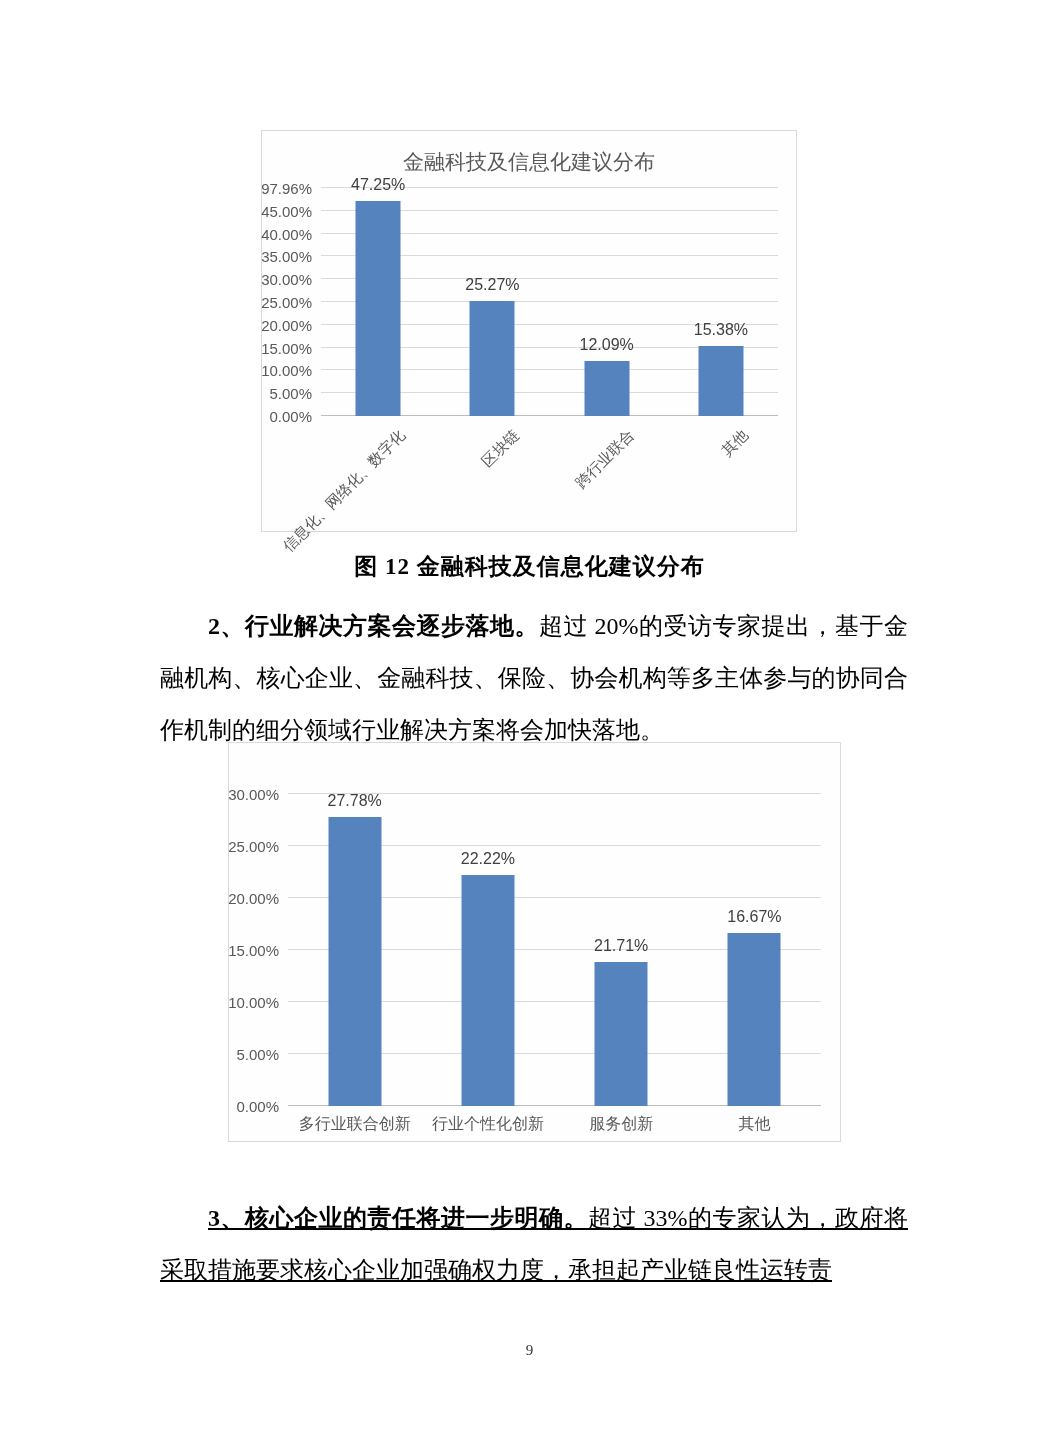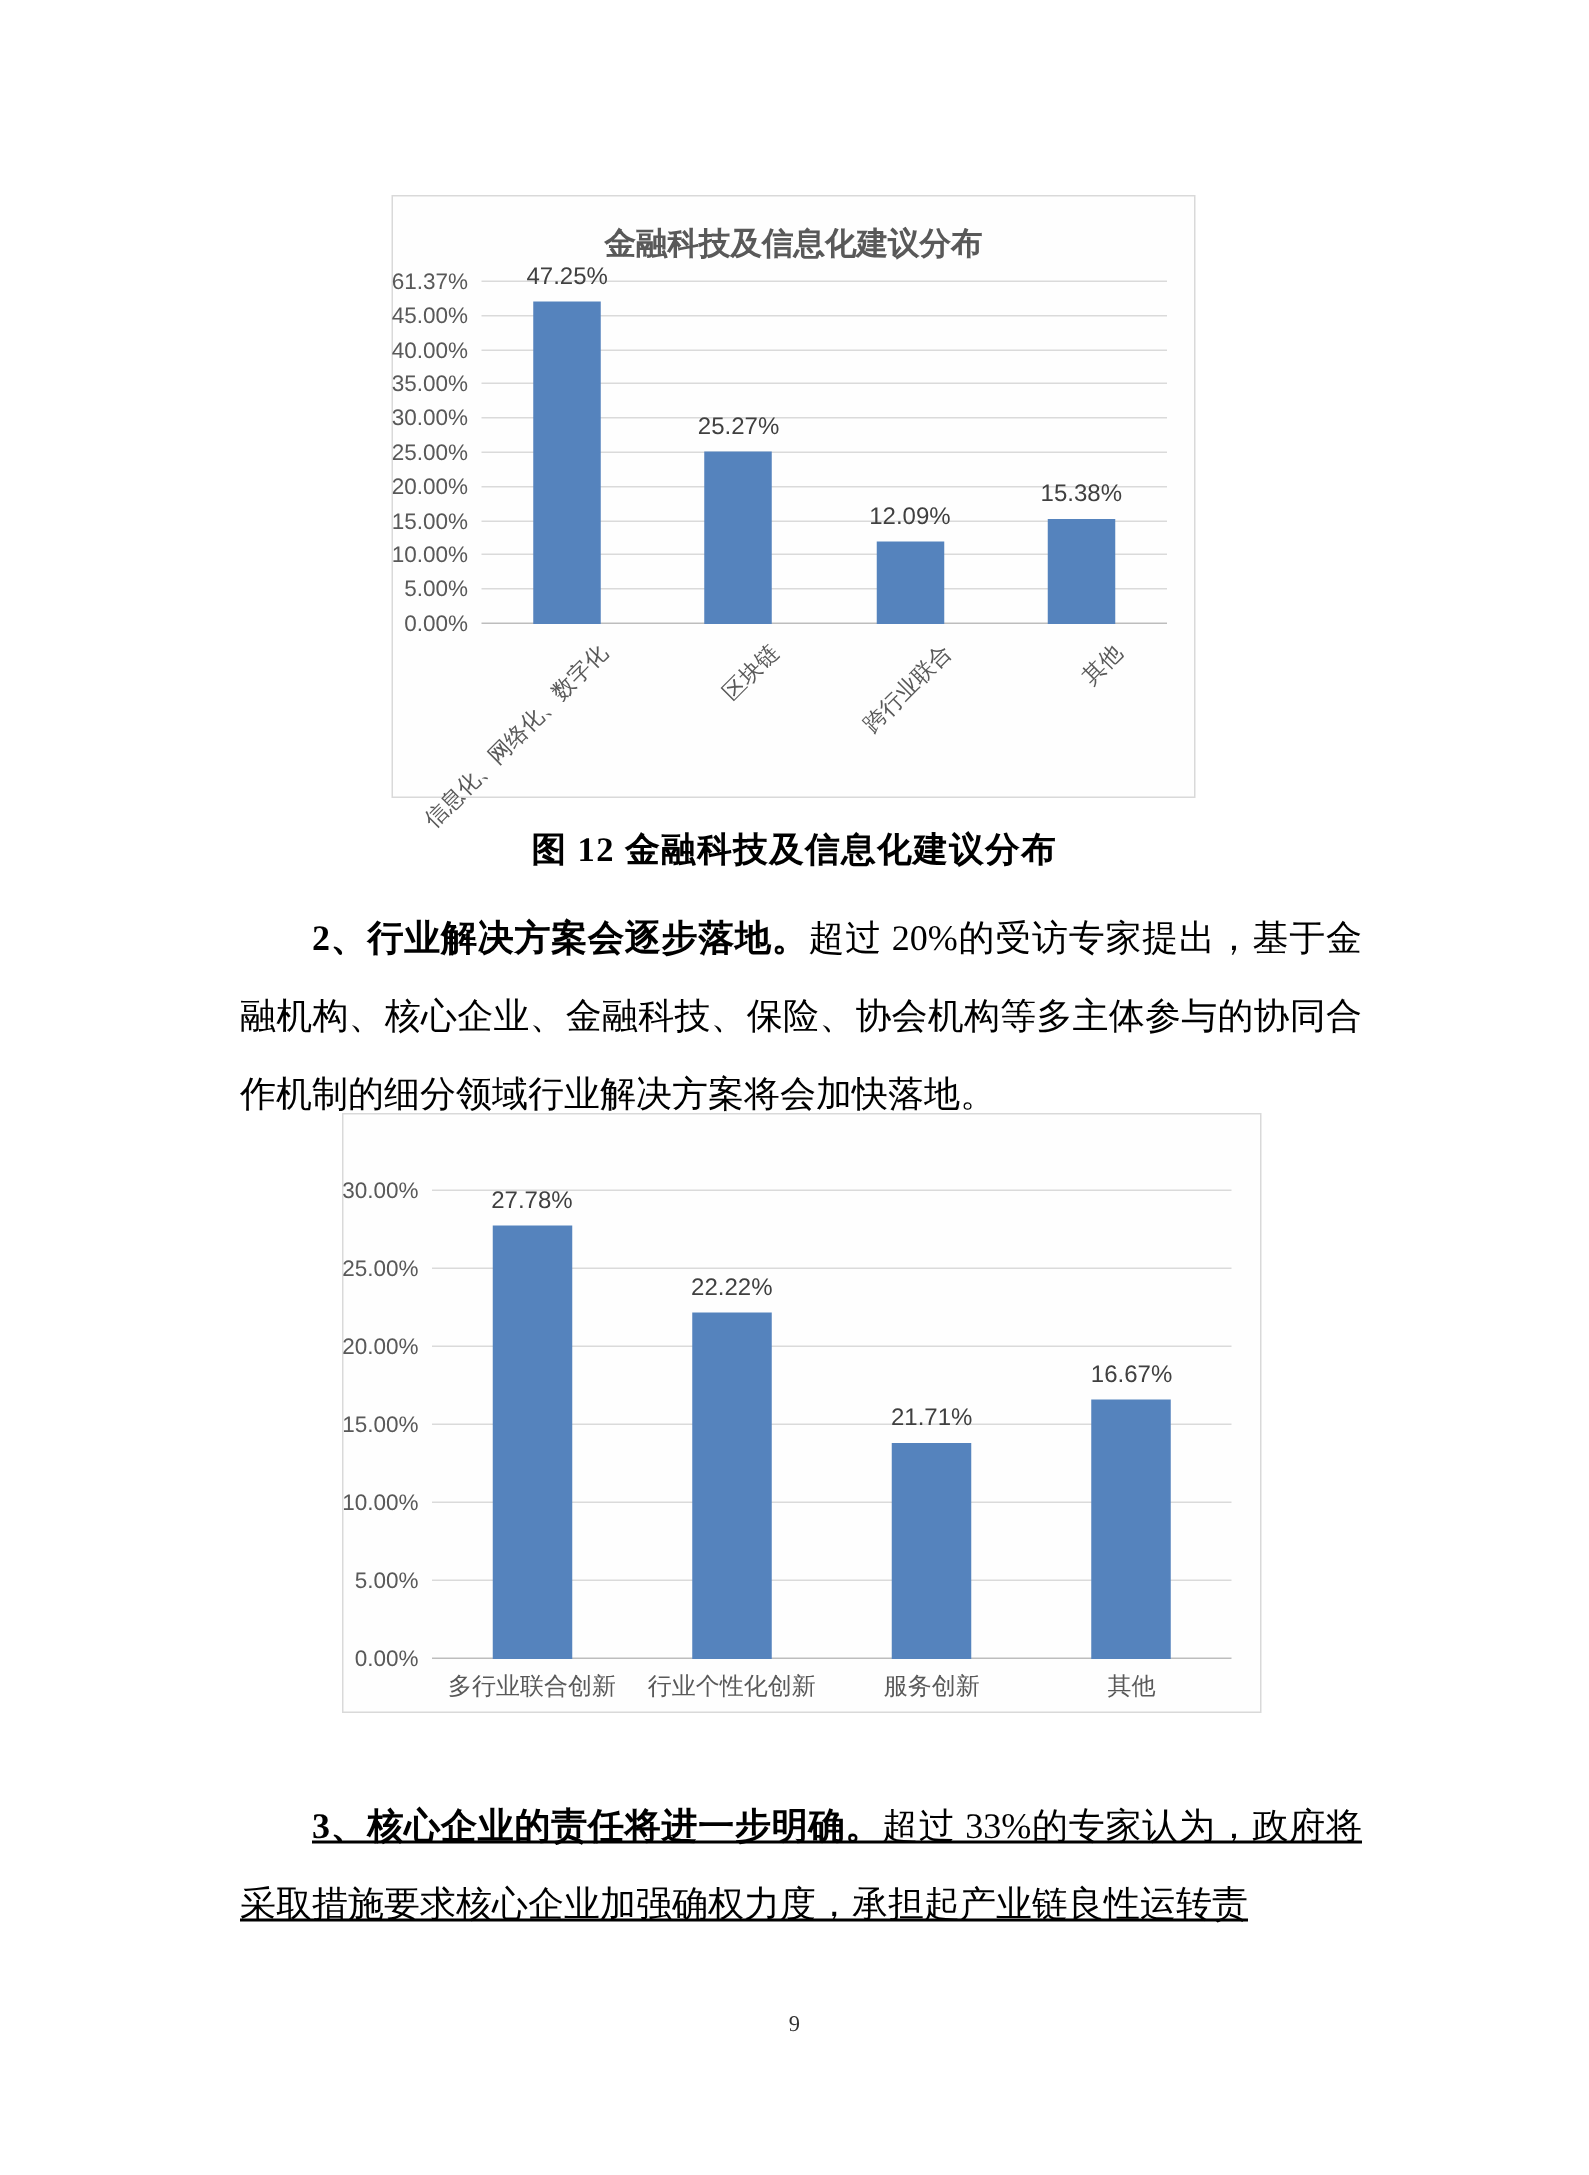--- a/index.html
+++ b/index.html
@@ -17,21 +17,20 @@
     background:#fefefe;
     border:1px solid #d9d9d9;
     font-family:"Liberation Sans", sans-serif;
   }
   #chart-0{left:261px;top:130px;width:534px;height:400px;}
   #chart-1{left:228px;top:742px;width:611px;height:398px;}
   .chart-title{
     text-align:center;
     color:#595959;
     white-space:nowrap;
-    font-weight:bold;
   }
   #chart-0 .chart-title{margin-top:17px;font-size:21px;}
   #chart-1 .chart-title{margin-top:13px;font-size:24px;}
   .plot{position:absolute;}
   #chart-0 .plot{left:59px;right:18px;top:57px;bottom:115px;}
   #chart-1 .plot{left:59px;right:19px;top:51px;bottom:35px;}
   .gridline{
     position:absolute;left:0;right:0;height:1px;
     background:#dadada;
   }
@@ -124,21 +123,21 @@
         <div class="ytick" style="bottom: 50%;">25.00%</div>
         <div class="gridline" style="bottom: 60%;"></div>
         <div class="ytick" style="bottom: 60%;">30.00%</div>
         <div class="gridline" style="bottom: 70%;"></div>
         <div class="ytick" style="bottom: 70%;">35.00%</div>
         <div class="gridline" style="bottom: 80%;"></div>
         <div class="ytick" style="bottom: 80%;">40.00%</div>
         <div class="gridline" style="bottom: 90%;"></div>
         <div class="ytick" style="bottom: 90%;">45.00%</div>
         <div class="gridline" style="bottom: 100%;"></div>
-        <div class="ytick" style="bottom: 100%;">61.37%</div>
+        <div class="ytick" style="bottom: 100%;">97.96%</div>
         <div class="bar" style="left: 12.5%; height: 94.5%; background: rgb(85, 131, 189);"></div>
         <div class="value-label" style="left: 12.5%; bottom: calc(94.5% + 7px);">47.25%</div>
         <div class="xlabel rotated" style="left: 12.5%;">信息化、网络化、数字化</div>
         <div class="bar" style="left: 37.5%; height: 50.54%; background: rgb(85, 131, 189);"></div>
         <div class="value-label" style="left: 37.5%; bottom: calc(50.54% + 7px);">25.27%</div>
         <div class="xlabel rotated" style="left: 37.5%;">区块链</div>
         <div class="bar" style="left: 62.5%; height: 24.18%; background: rgb(85, 131, 189);"></div>
         <div class="value-label" style="left: 62.5%; bottom: calc(24.18% + 7px);">12.09%</div>
         <div class="xlabel rotated" style="left: 62.5%;">跨行业联合</div>
         <div class="bar" style="left: 87.5%; height: 30.76%; background: rgb(85, 131, 189);"></div>

